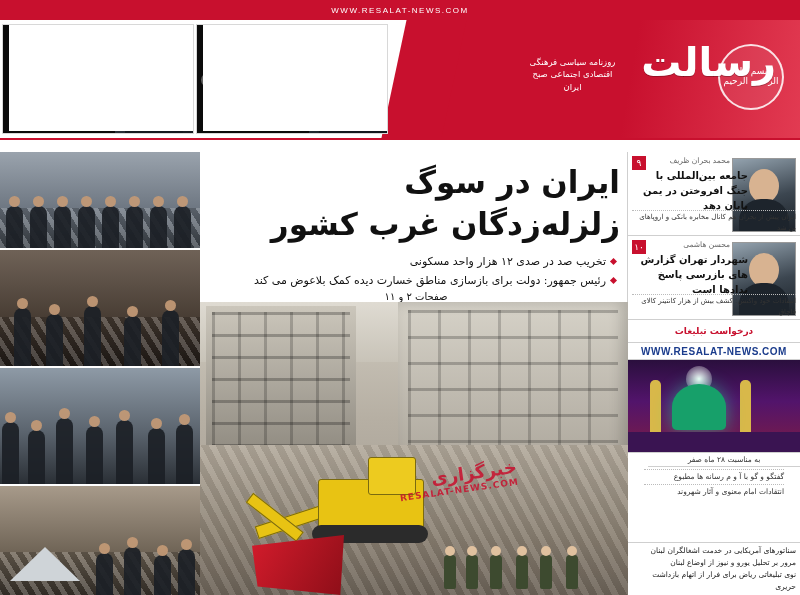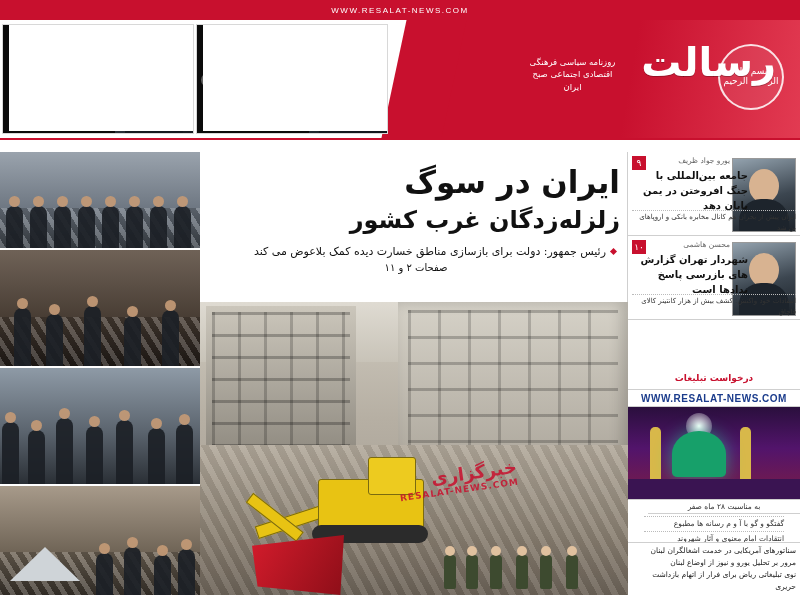--- a/index.html
+++ b/index.html
@@ -137,21 +137,21 @@
     text-align:right;font-family:"DejaVu Sans",sans-serif;color:#111;
   }
   .side-item .bullets{
     position:absolute;right:4px;left:4px;bottom:2px;font-size:7px;line-height:1.5;color:#333;
     text-align:right;font-family:"DejaVu Sans",sans-serif;
   }
   .side-item .bullets div{border-top:1px dotted #bbb;padding-top:1px;}
 
   .side-ad{
     position:relative;height:22px;border-bottom:1px solid #cfcfcf;background:#fff;
-    display:flex;align-items:center;justify-content:center;margin-top:47px;
+    display:flex;align-items:center;justify-content:center;
   }
   .side-ad .t1{font-size:9px;color:#c8102e;font-weight:bold;font-family:"DejaVu Sans",sans-serif;}
   .side-url{
     height:16px;border-bottom:1px solid #cfcfcf;background:#fff;direction:ltr;
     display:flex;align-items:center;justify-content:center;
     font-size:10px;font-weight:bold;color:#1b3c8c;letter-spacing:.5px;
   }
   .side-shrine{
     position:relative;height:92px;border-bottom:1px solid #cfcfcf;overflow:hidden;
     background:linear-gradient(180deg,#2a0f3d,#52146b 45%,#7b1d46);
@@ -183,21 +183,21 @@
   .side-notes div{border-top:1px dotted #bbb;padding-top:1px;}
   .side-foot{
     position:absolute;bottom:0;right:0;left:0;border-top:1px solid #cfcfcf;padding:2px 4px;
     font-size:7.5px;line-height:1.6;color:#222;text-align:right;font-family:"DejaVu Sans",sans-serif;
   }
 
   
   .col-center{position:absolute;right:172px;top:0;width:428px;height:443px;border-left:1px solid #cfcfcf;}
   .lead-head{padding:10px 8px 4px 8px;text-align:right;}
   .lead-head .l1{font-size:31px;font-weight:bold;color:#111;line-height:1.35;font-family:"DejaVu Sans",sans-serif;}
-  .lead-head .l2{font-size:24px;font-weight:bold;color:#111;line-height:1.35;font-family:"DejaVu Sans",sans-serif;}
+  .lead-head .l2{font-size:31px;font-weight:bold;color:#111;line-height:1.35;font-family:"DejaVu Sans",sans-serif;}
   .lead-subs{padding:2px 10px 6px 10px;}
   .lead-subs .sub{
     font-size:11px;line-height:1.8;color:#111;text-align:right;font-family:"DejaVu Sans",sans-serif;
     position:relative;padding-right:12px;
   }
   .lead-subs .sub:before{
     content:"";position:absolute;right:2px;top:7px;width:5px;height:5px;background:#c8102e;transform:rotate(45deg);
   }
   .lead-subs .pages{font-size:10px;color:#111;text-align:center;padding-left:4px;font-family:"DejaVu Sans",sans-serif;}
 
@@ -326,21 +326,21 @@
 
     <div class="col-right">
 
       <div class="side-item">
         <div class="num">۹</div>
         <div class="ph">
           <div class="bg"></div>
             <div class="face"></div>
             <div class="body"></div>
         </div>
-        <div class="name">یورو جواد ظریف</div>
+        <div class="name">محمد بحران ظریف</div>
         <div class="hl">جامعه بین‌المللی با جنگ افروختن در یمن پایان دهد</div>
         <div class="bullets">
           <div>ایران پیش از بحران هم کانال مخابره بانکی و اروپاهای بن شد</div>
         </div>
       </div>
 
       <div class="side-item">
         <div class="num">۱۰</div>
         <div class="ph">
           <div class="bg"></div>
@@ -382,20 +382,21 @@
         <div>نوی تبلیغاتی ریاض برای فرار از اتهام بازداشت حریری</div>
       </div>
     </div>
 
     <div class="col-center">
       <div class="lead-head">
         <div class="l1">ایران در سوگ</div>
         <div class="l2">زلزله‌زدگان غرب کشور</div>
       </div>
       <div class="lead-subs">
+        <div class="sub">تخریب صد در صدی ۱۲ هزار واحد مسکونی</div>
         <div class="sub">رئیس جمهور: دولت برای بازسازی مناطق خسارت دیده کمک بلاعوض می کند</div>
         <div class="pages">صفحات ۲ و ۱۱</div>
       </div>
 
       <div class="lead-photo">
         <div class="lp-sky"></div>
         <div class="lp-bldg"></div>
         <div class="lp-bldg2"></div>
         <div class="lp-rubble"></div>
         <div class="lp-exc-arm"></div>

